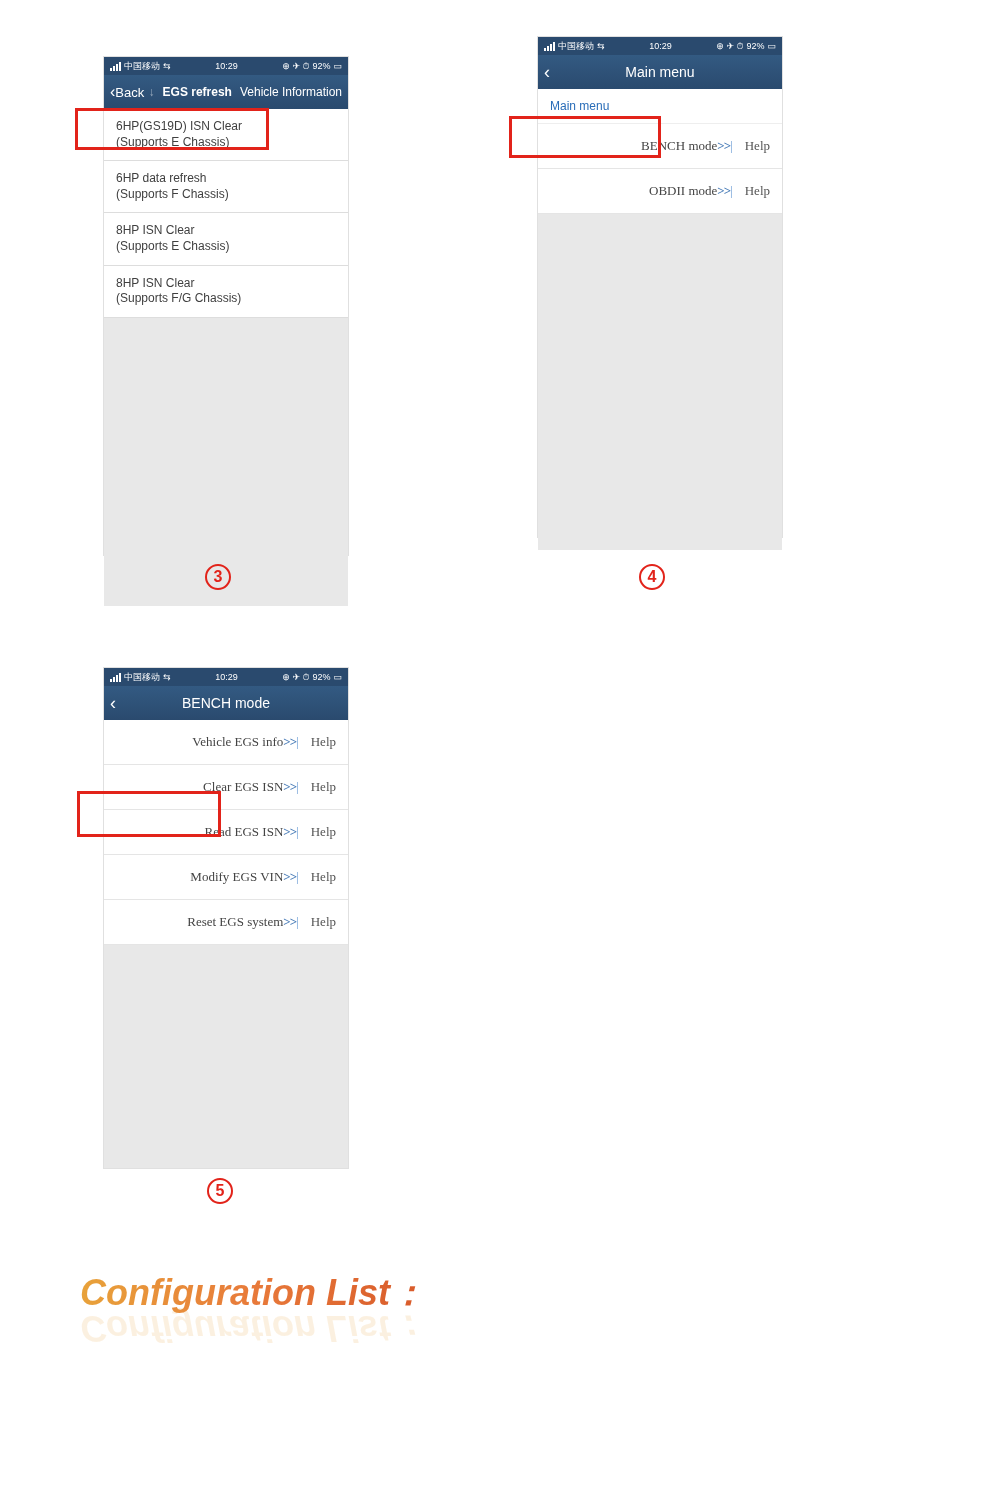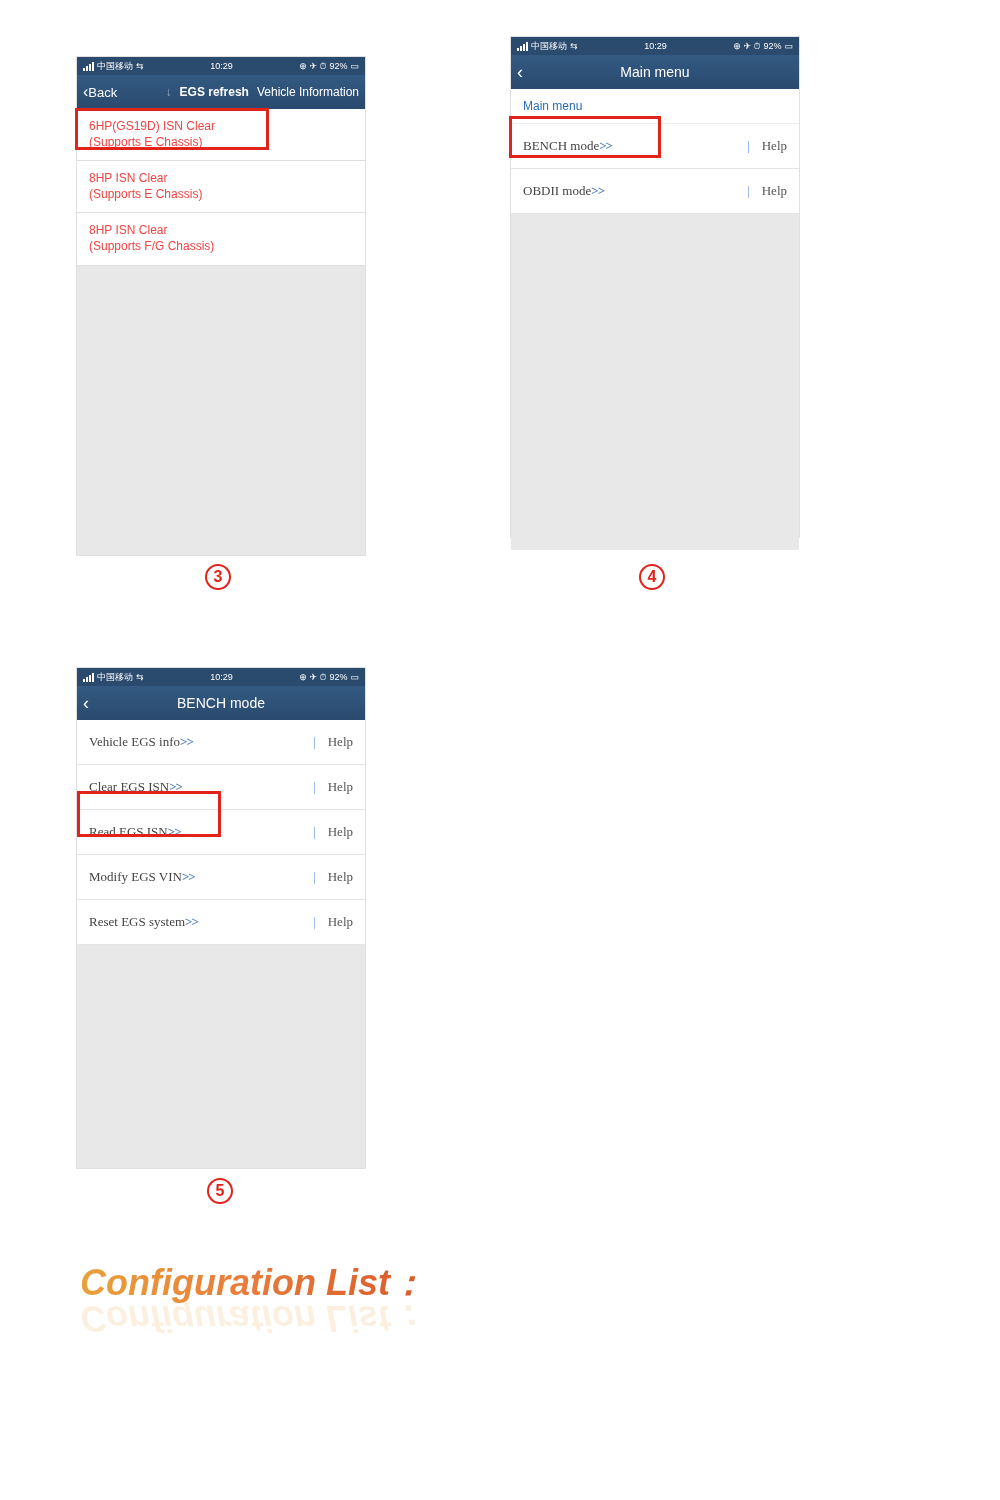--- a/index.html
+++ b/index.html
@@ -5,23 +5,24 @@
   * { box-sizing: border-box; margin: 0; padding: 0; }
   body {
     width: 1000px;
     height: 1500px;
     background: #fff;
     font-family: -apple-system, Helvetica, Arial, sans-serif;
     position: relative;
   }
   .phone {
     position: absolute;
-    width: 288px;
+    width: 244px;
     background: #e8e8e8;
     box-shadow: 0 0 0 1px #e0e0e0;
+    margin-left: 27px;
   }
   .status-bar {
     height: 18px;
     background: #2a4a6e;
     color: #fff;
     display: flex;
     align-items: center;
     font-size: 9px;
     padding: 0 6px;
     justify-content: space-between;
@@ -56,35 +57,35 @@
     gap: 8px;
     margin-left: 8px;
     font-size: 12px;
   }
   .nav-title-flex .bold { font-weight: 700; }
   .list { background: #fff; }
   .list-row {
     padding: 10px 12px;
     border-bottom: 1px solid #ddd;
     font-size: 12px;
-    color: #ef4444;
+    color: #404040;
     line-height: 1.3;
   }
   .breadcrumb {
     padding: 10px 12px;
     font-size: 12px;
     background: #fff;
     border-bottom: 1px solid #eee;
   }
   .breadcrumb .bc-gray { color: #888; }
   .breadcrumb .bc-blue { color: #2a6db8; }
   .menu-row {
     display: flex;
     align-items: center;
-    justify-content: space-between;
+    justify-content: flex-end;
     padding: 14px 12px;
     border-bottom: 1px solid #e5e5e5;
     background: #fff;
     font-size: 13px;
   }
   .menu-label { color: #444; font-family: Georgia, serif; }
   .menu-arrows { color: #4a7db8; font-weight: 600; letter-spacing: -1px; }
   .help-side { display: flex; align-items: center; gap: 12px; color: #555; font-family: Georgia, serif; }
   .help-divider { color: #6a9bd4; font-weight: 300; }
   .phone-body { background: #e8e8e8; }
@@ -159,20 +160,24 @@
       <span class="bold">EGS refresh</span>
       <span>Vehicle Information</span>
     </div>
   </div>
   <div class="list">
     <div class="list-row">
       <div>6HP(GS19D) ISN Clear</div>
       <div>(Supports E Chassis)</div>
     </div>
     <div class="list-row">
+      <div>6HP data refresh</div>
+      <div>(Supports F Chassis)</div>
+    </div>
+    <div class="list-row">
       <div>8HP ISN Clear</div>
       <div>(Supports E Chassis)</div>
     </div>
     <div class="list-row">
       <div>8HP ISN Clear</div>
       <div>(Supports F/G Chassis)</div>
     </div>
   </div>
   <div class="phone-body" style="height:288px;"></div>
 </div>
@@ -294,16 +299,16 @@
         </span>
     </div>
   </div>
   <div class="phone-body" style="height:190px;"></div>
 </div>
 <div class="highlight-box" style="left:77px; top:791px; width:144px; height:46px;"></div>
 <div class="step-badge" style="left:207px; top:1178px;">
     <span>5</span>
   </div>
 
-<div style="position:absolute; left:0; bottom:182px; width:913px; height:60px;">
+<div style="position:absolute; left:0; bottom:172px; width:913px; height:60px;">
   <div class="config-title">Configuration List：</div>
   <div class="config-reflection">Configuration List：</div>
 </div>
 
 </body></html>

